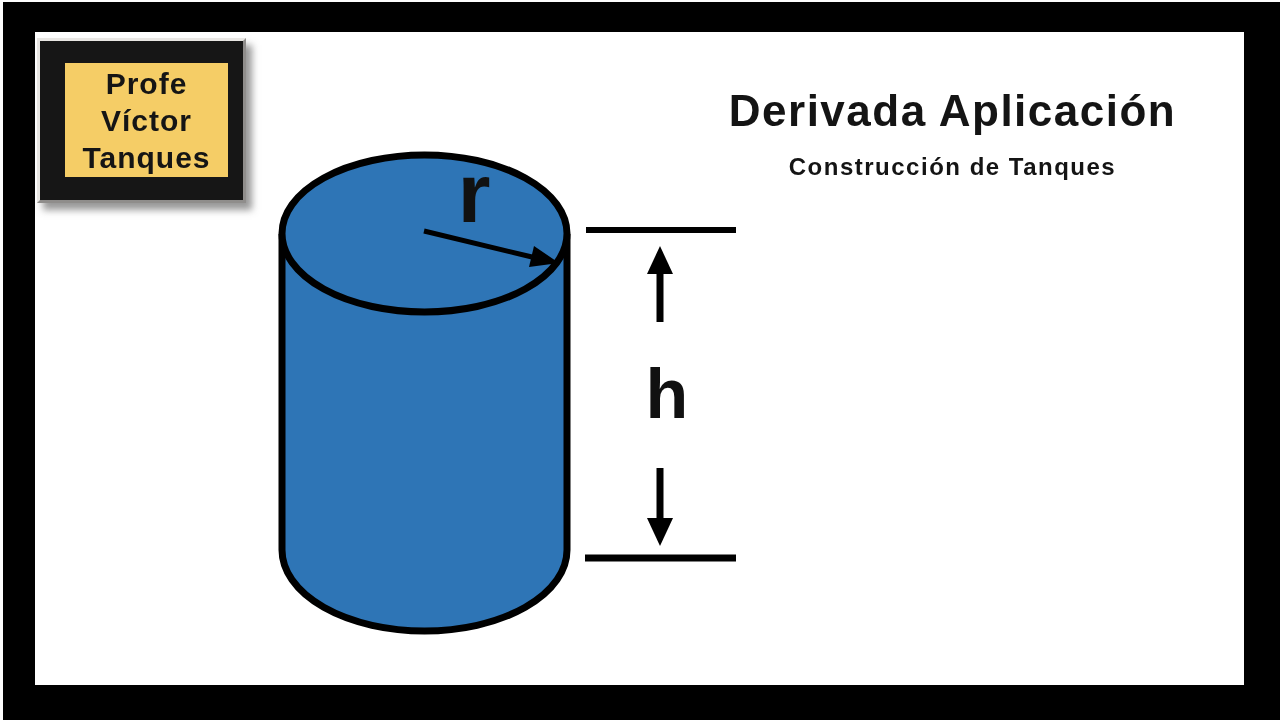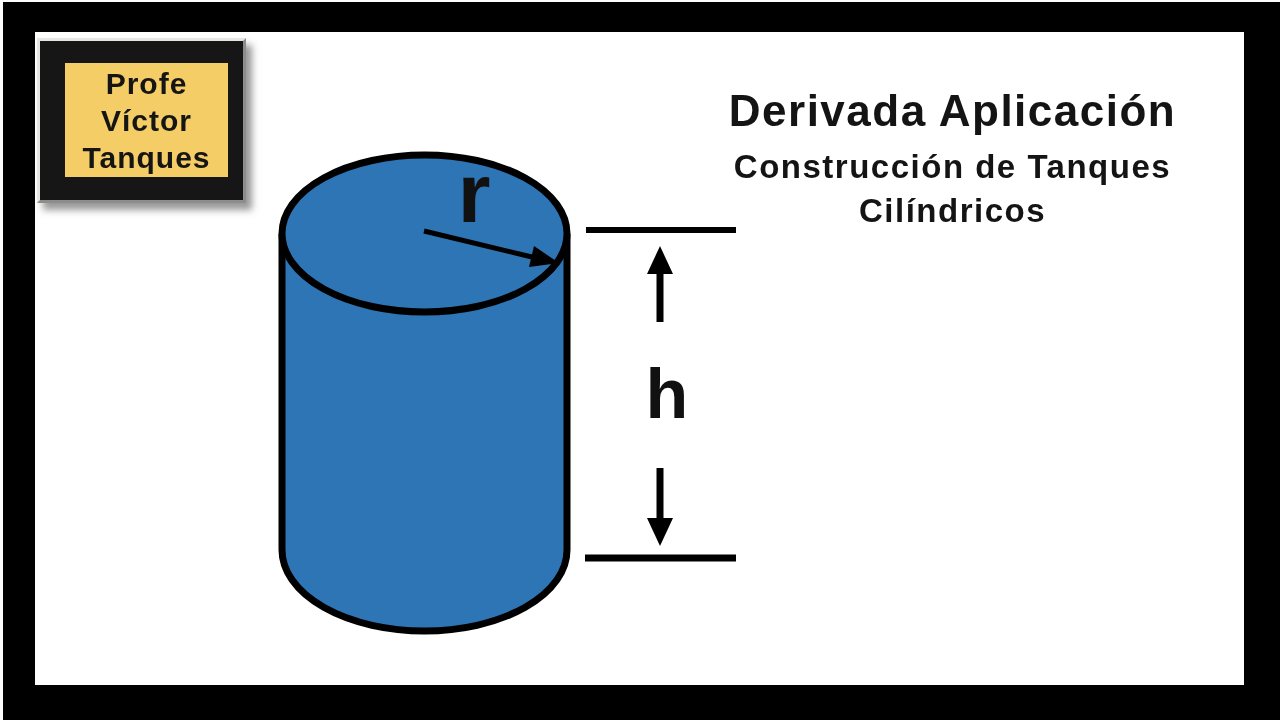--- a/index.html
+++ b/index.html
@@ -22,21 +22,21 @@
   .badge-inner { position:absolute; left:25px; top:22px; width:163px; height:114px;
                  background:#F5CD66; display:flex; flex-direction:column;
                  align-items:center; justify-content:center; }
   .badge-inner div { font-size:30px; font-weight:bold; line-height:37px;
                      letter-spacing:1px; color:#151515; white-space:nowrap; }
 
   
   .title { position:absolute; left:680px; top:90px; width:545px; text-align:center;
            color:#141414; font-weight:bold; }
   .title .t1 { font-size:44px; line-height:42px; letter-spacing:1.5px; }
-  .title .t2 { margin-top:13px; font-size:33px; line-height:44px; letter-spacing:1.5px; }
+  .title .t2 { margin-top:13px; font-size:24px; line-height:44px; letter-spacing:1.5px; }
 
   
   svg.diagram { position:absolute; left:0; top:0; width:1280px; height:720px; }
   .dim-label { font-family:"Liberation Sans", sans-serif; font-weight:bold; fill:#111; }
 </style>
 </head>
 <body>
 
 <div id="canvas">
 
@@ -49,21 +49,20 @@
       <div>Profe</div>
       <div>Víctor</div>
       <div>Tanques</div>
     </div>
   </div>
 
   <div class="title">
     <div class="t1">Derivada Aplicación</div>
     <div class="t2">
       <div>Construcción de Tanques</div>
-      <div>Cilíndricos</div>
     </div>
   </div>
 
   <svg class="diagram" viewBox="0 0 1280 720" xmlns="http://www.w3.org/2000/svg">
 
     <path d="M 282 234 L 282 550 A 142.5 81 0 0 0 567 550 L 567 234" stroke="#000000" stroke-width="7" stroke-linejoin="round" fill="#2E75B6"></path>
 
     <ellipse cx="424.5" cy="233.5" rx="142.5" ry="78.5" stroke="#000000" stroke-width="7" fill="#2E75B6"></ellipse>
 
     <line x1="424" y1="231" x2="532" y2="257" stroke="#000000" stroke-width="5"></line>

